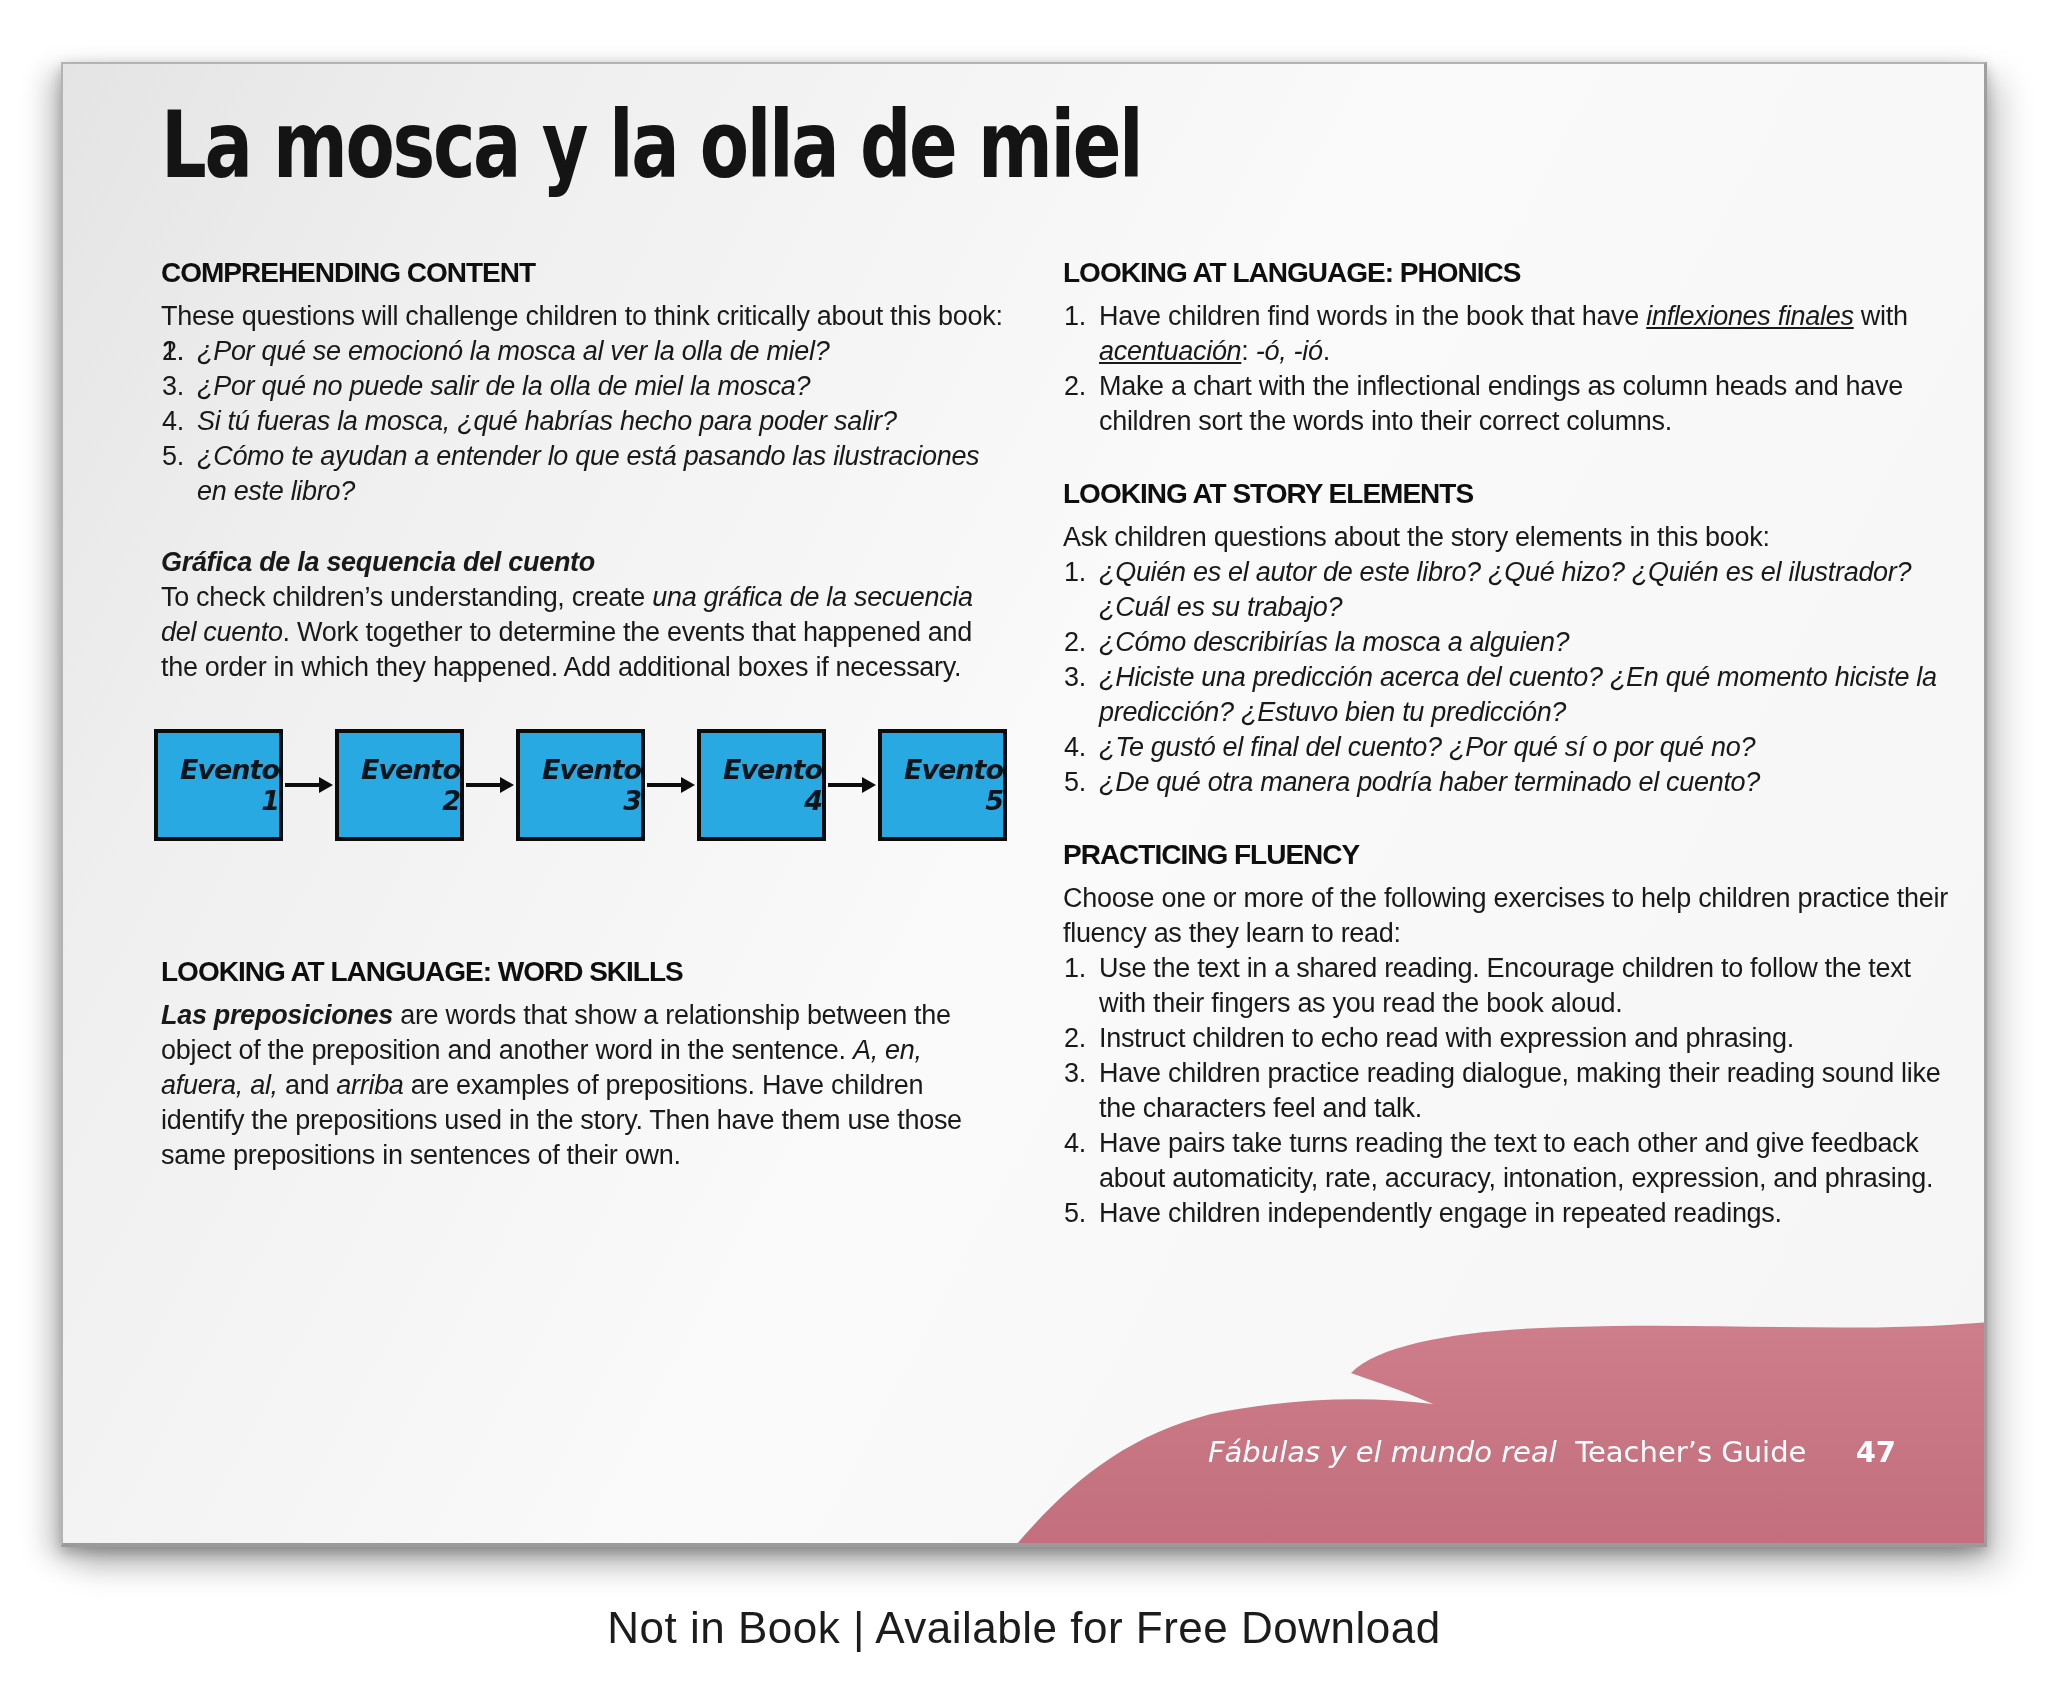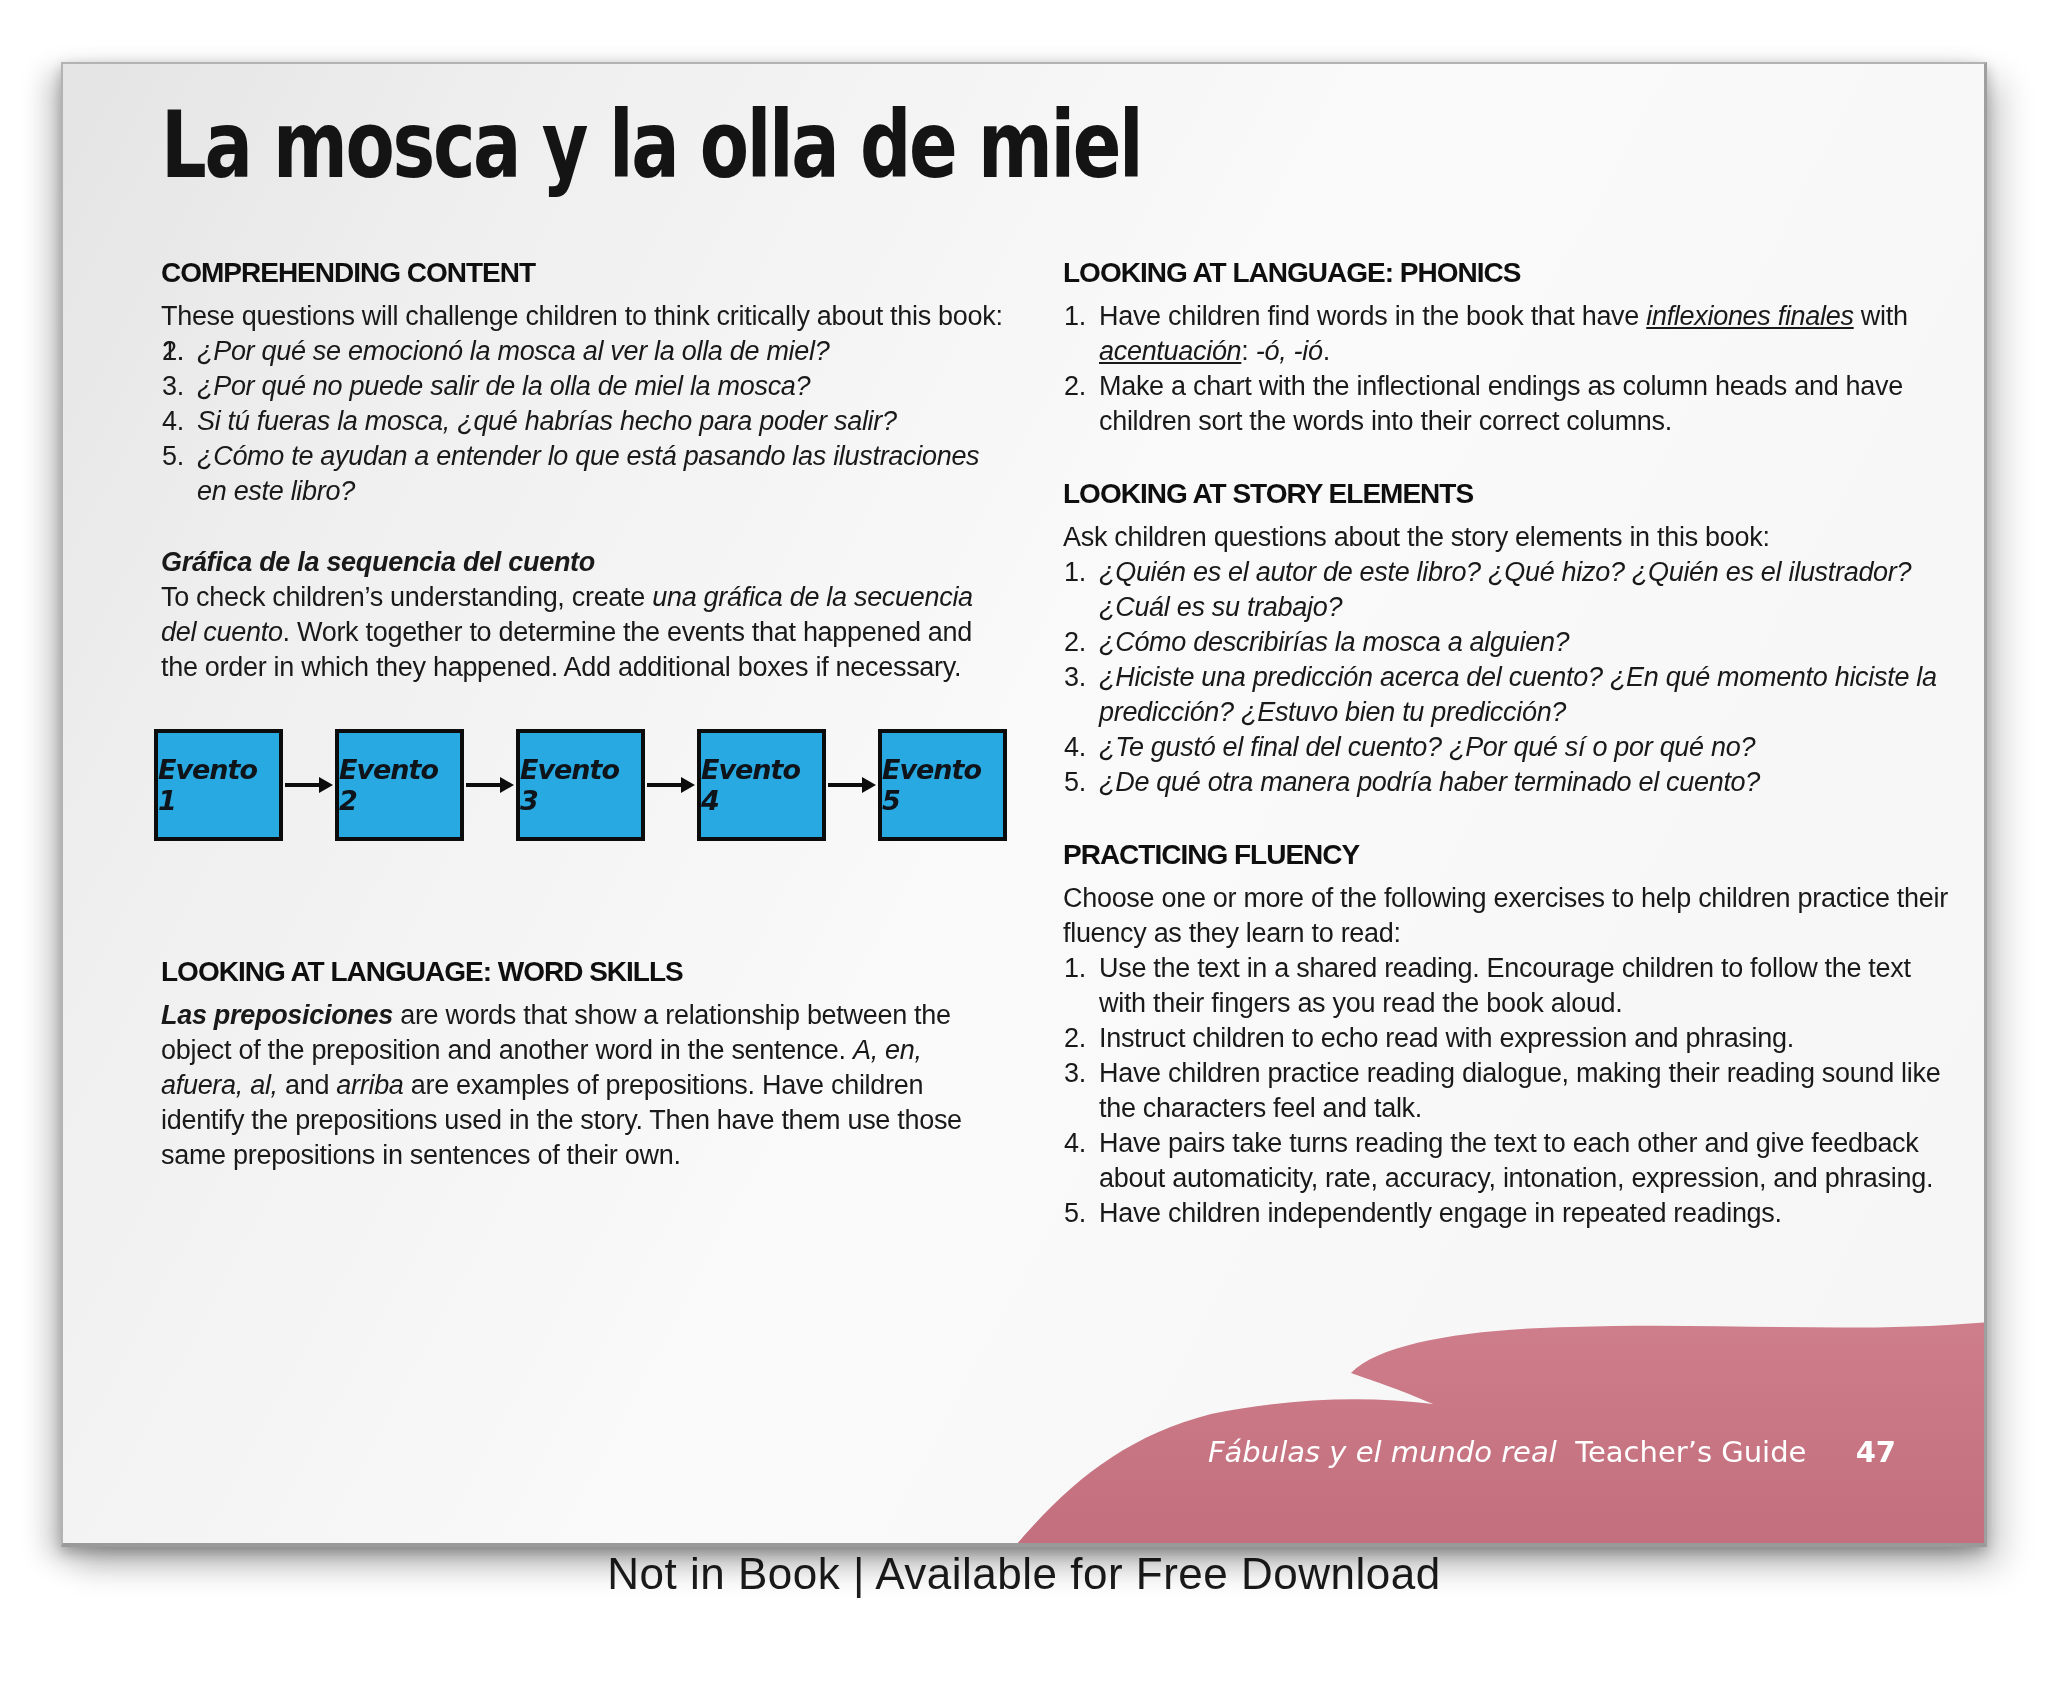--- a/index.html
+++ b/index.html
@@ -39,36 +39,36 @@
   ol.tg-list li{position:relative;padding-left:36px;}
   ol.tg-list .marker{position:absolute;left:1px;top:0;}
   .r-i{font-style:italic;}
   .r-b{font-weight:bold;margin-top:36px;}
   .r-u{text-decoration:underline;}
   
   .flowchart{display:flex;align-items:center;margin:44px 0 112px -7px;}
   .evento-box{
     box-sizing:border-box;width:129px;height:112px;flex:none;
     background:var(--evento-blue,#29a9e1);border:4px solid #0c0c0c;
-    display:flex;flex-direction:column;align-items:flex-start;justify-content:center;
+    display:flex;flex-direction:column;align-items:flex-end;justify-content:center;
     font-family:"DejaVu Sans",sans-serif;font-weight:bold;font-style:italic;
     font-size:27px;line-height:31px;letter-spacing:-1px;color:#0e141a;text-align:center;
   }
   .flow-arrow{flex:none;margin:0 2px;display:block;}
   
   .wave-svg{position:absolute;left:0;bottom:0;width:1926px;height:340px;display:block;}
   .footer-line{
     position:absolute;right:88px;bottom:74px;z-index:2;
     font-family:"DejaVu Sans",sans-serif;font-size:29px;line-height:34px;color:#ffffff;
     letter-spacing:0;white-space:nowrap;margin-top:8px;
   }
   .footer-line .series{font-style:italic;}
   .footer-line .pageno{font-weight:bold;margin-left:40px;}
   .caption{
-    text-align:center;
+    margin-top:54px;text-align:center;
     font-size:44px;line-height:54px;letter-spacing:0.5px;color:#1c1c1c;font-weight:400;
   }
 </style>
 </head>
 <body>
 
 <div class="page-card">
 
   <h1 class="doc-title">La mosca y la olla de miel</h1>
 

